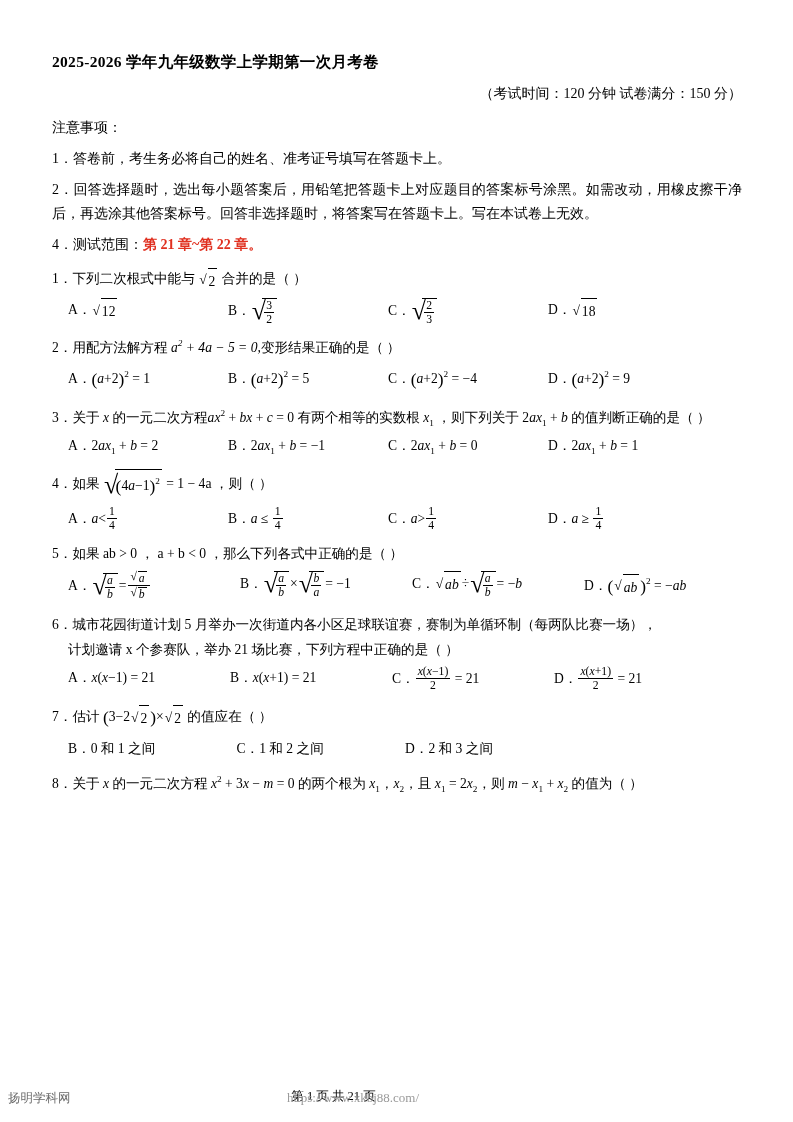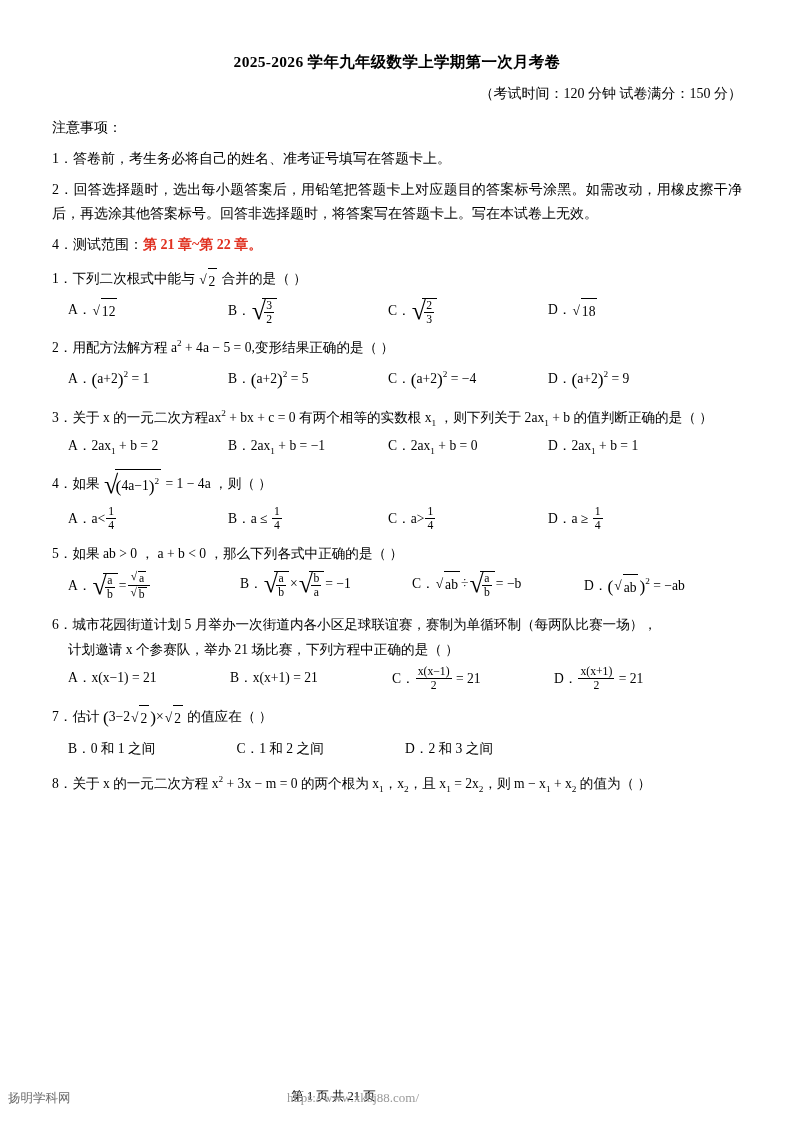--- a/index.html
+++ b/index.html
@@ -22,21 +22,21 @@
     padding: 0;
     box-sizing: border-box;
   }
   .inner {
     position: absolute;
     left: 52px;
     top: 52px;
     width: 690px;
   }
   .title {
-    text-align: center;
+    text-align: left;
     font-weight: bold;
     font-size: 15.5px;
     letter-spacing: 0.3px;
     margin: 0 0 12px 0;
   }
   .subtitle {
     text-align: right;
     font-size: 14px;
     margin: 0 0 16px 0;
   }
@@ -76,21 +76,21 @@
   }
   .opts .op {
     flex: 0 0 auto;
   }
   .opts.w4 .op { width: 160px; }
   .opts.w4b .op { width: 162px; }
   .opts.eq .op { width: 25%; }
   .opts.wide .op { width: 172px; }
 
   
-  .mi { font-family: "Liberation Serif", "DejaVu Serif", serif; }
+  .mi { font-family: "Liberation Serif", "DejaVu Serif", serif; font-style: italic; }
   .mn { font-family: "Liberation Serif", "DejaVu Serif", serif; }
   sup.ex { font-size: 0.68em; vertical-align: super; line-height: 0; }
   sub.sb { font-size: 0.68em; vertical-align: sub; line-height: 0; }
 
   .frac {
     display: inline-block;
     vertical-align: -0.52em;
     text-align: center;
     font-size: 0.86em;
     line-height: 1.12;

